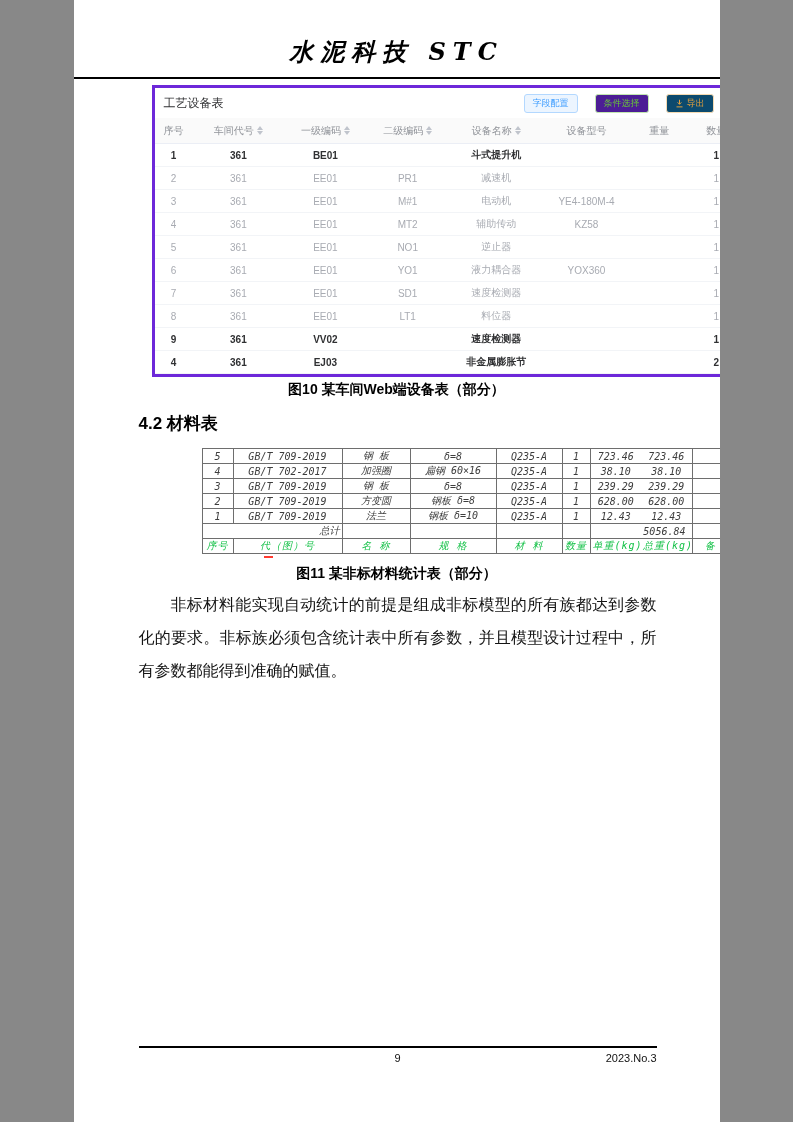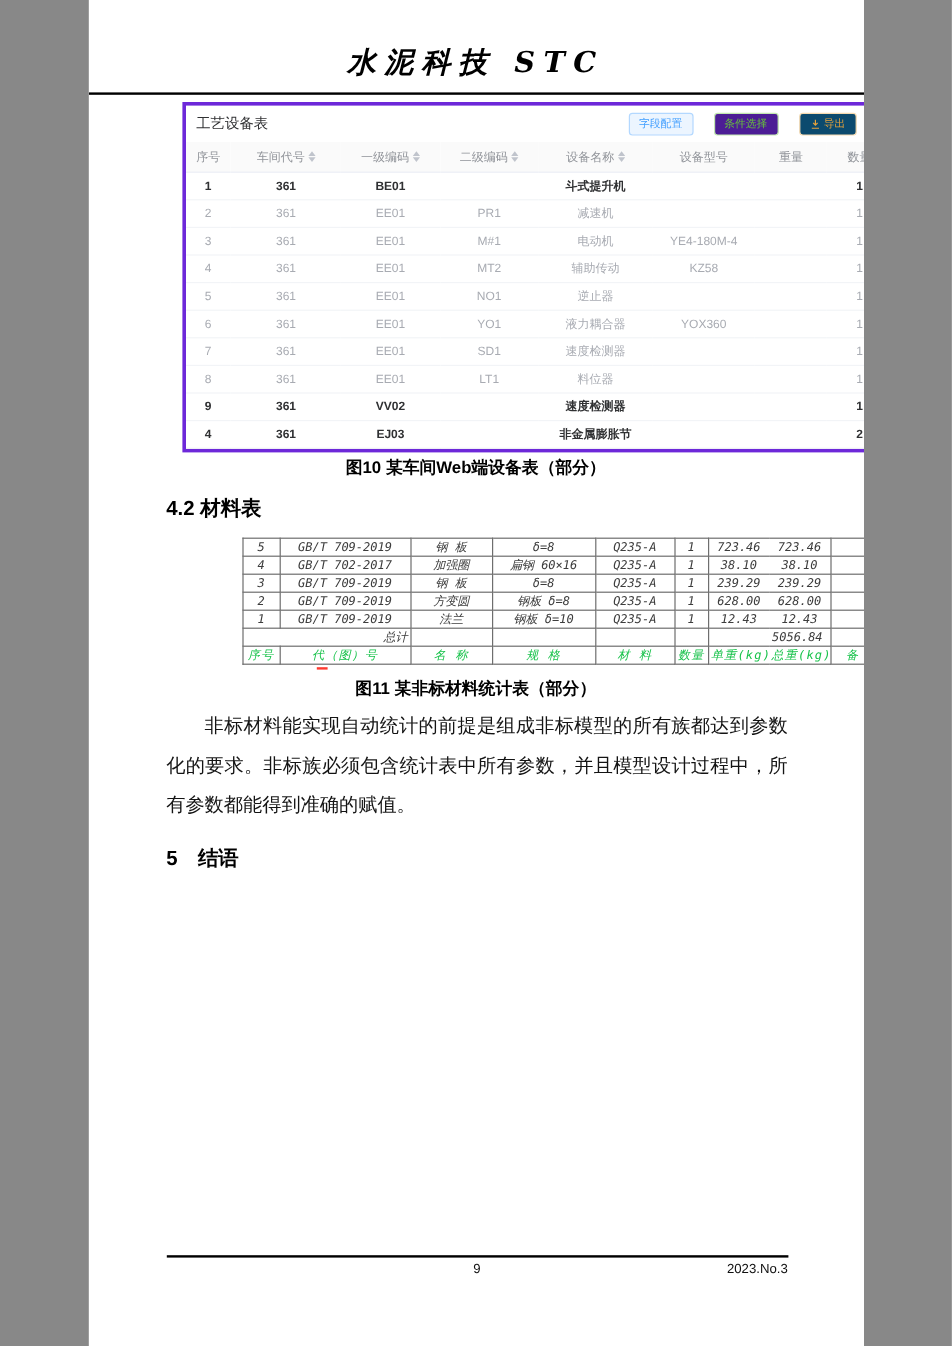--- a/index.html
+++ b/index.html
@@ -346,21 +346,20 @@
           </tr>
         </tbody>
     </table>
     <div class="red-mark"></div>
   </div>
 
   <div class="fig-cap" style="margin-top:11px;">图11 某非标材料统计表（部分）</div>
 
   <div class="para">非标材料能实现自动统计的前提是组成非标模型的所有族都达到参数化的要求。非标族必须包含统计表中所有参数，并且模型设计过程中，所有参数都能得到准确的赋值。</div>
 
-  <div class="sec-h" style="margin-top:16px;">5　结语</div>
 
   <div class="footer">
     <div class="footer-row">
       <span>9</span>
       <span class="footer-issue">2023.No.3</span>
     </div>
   </div>
 
 </div>
 

